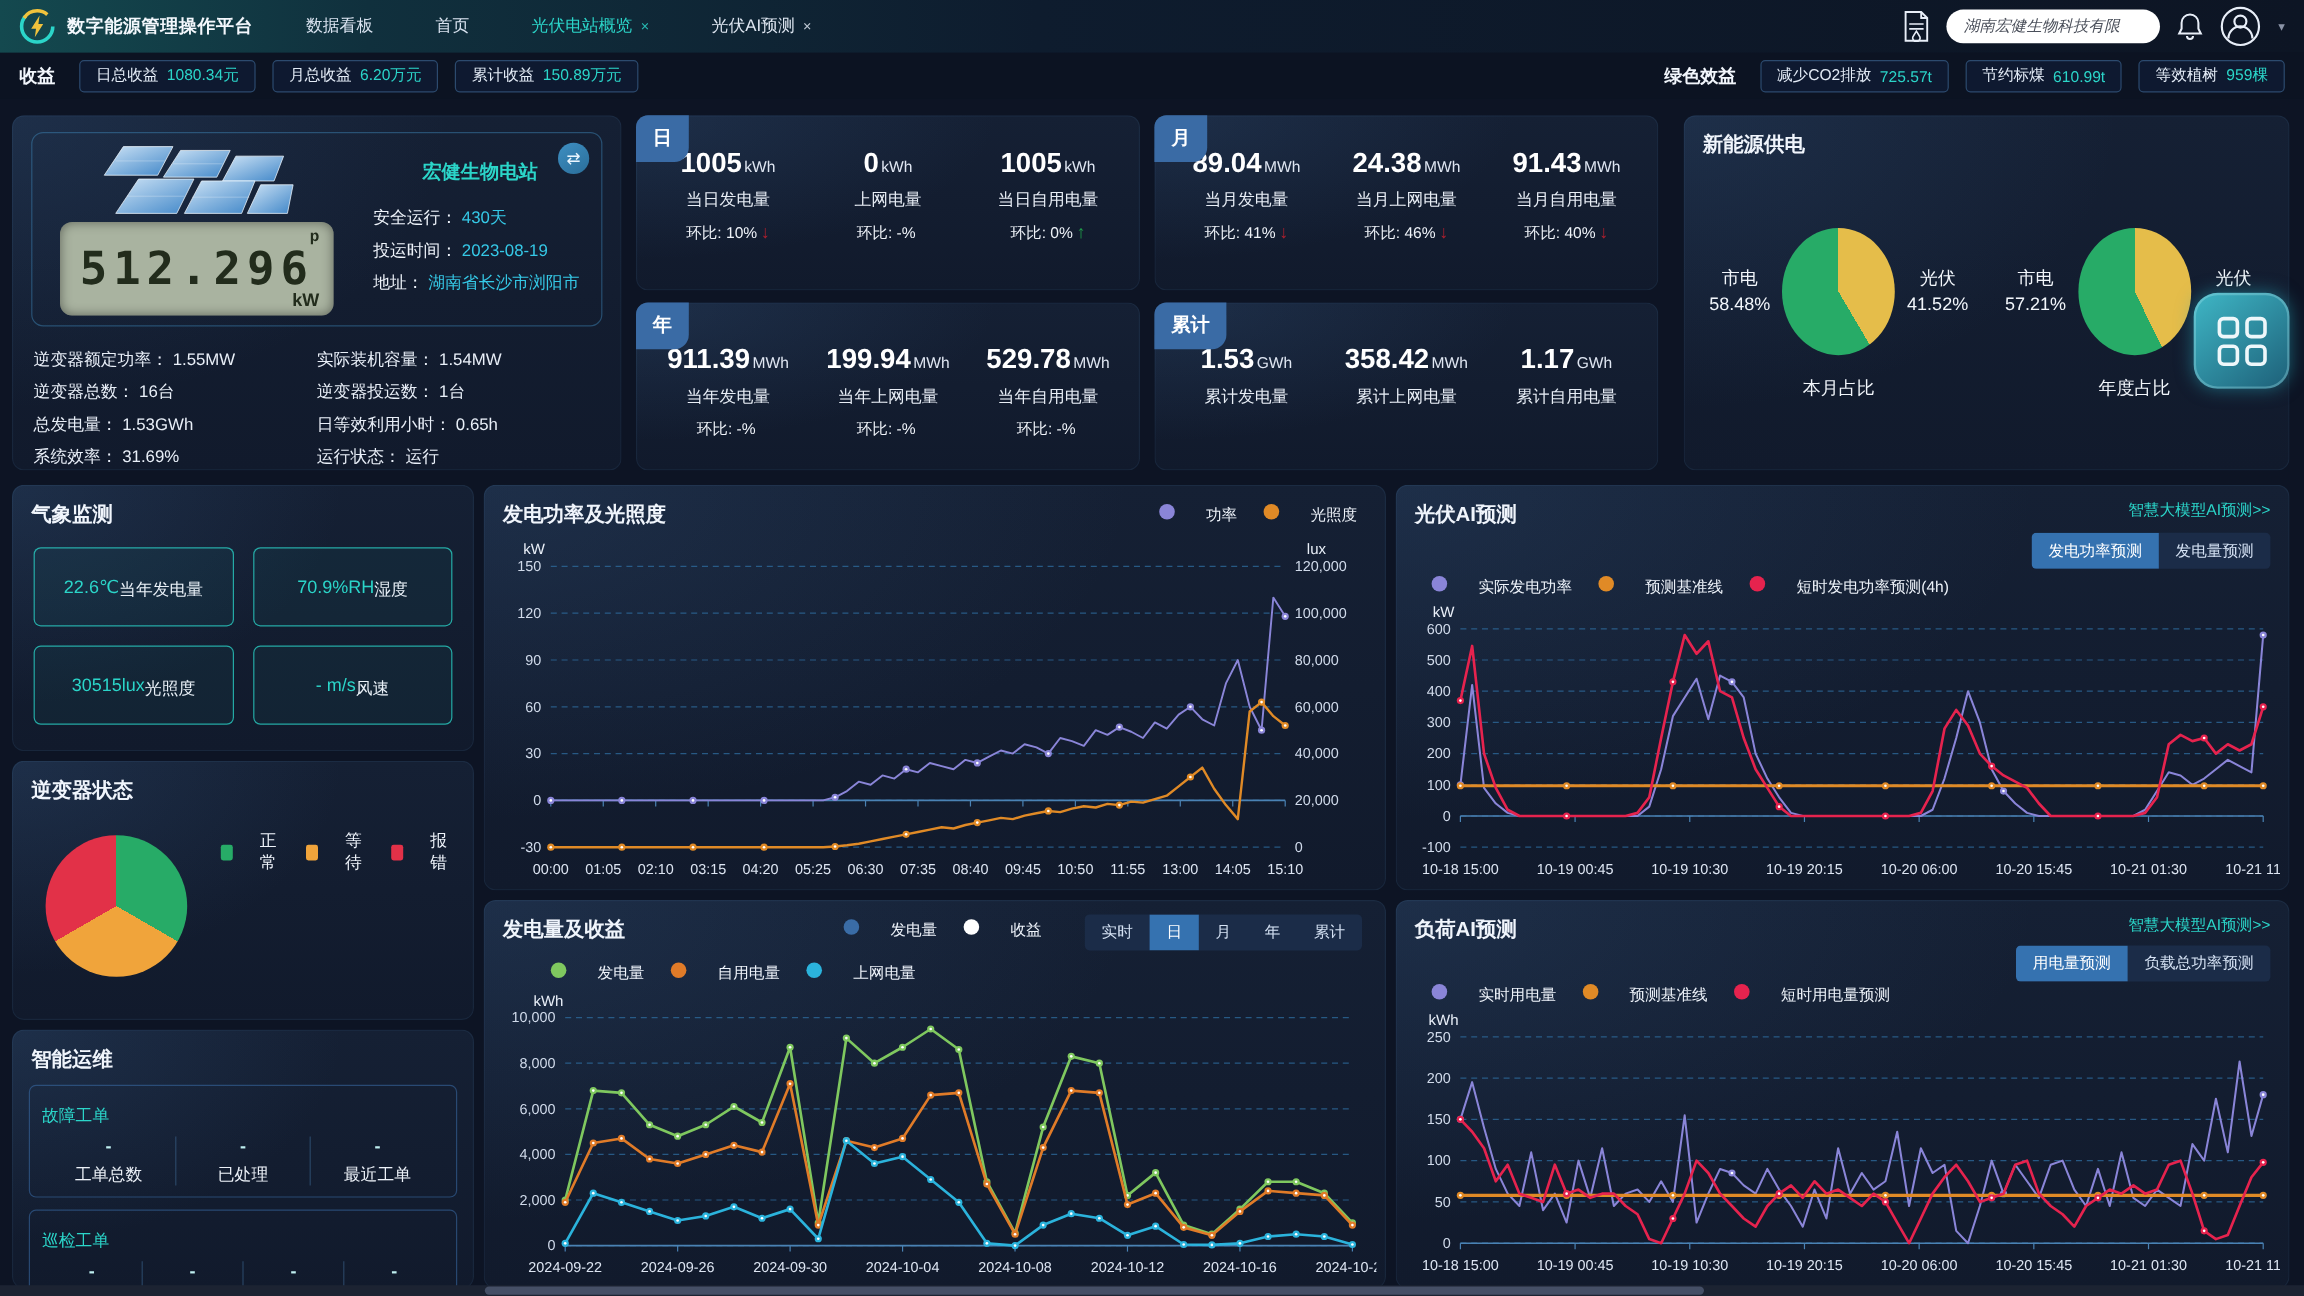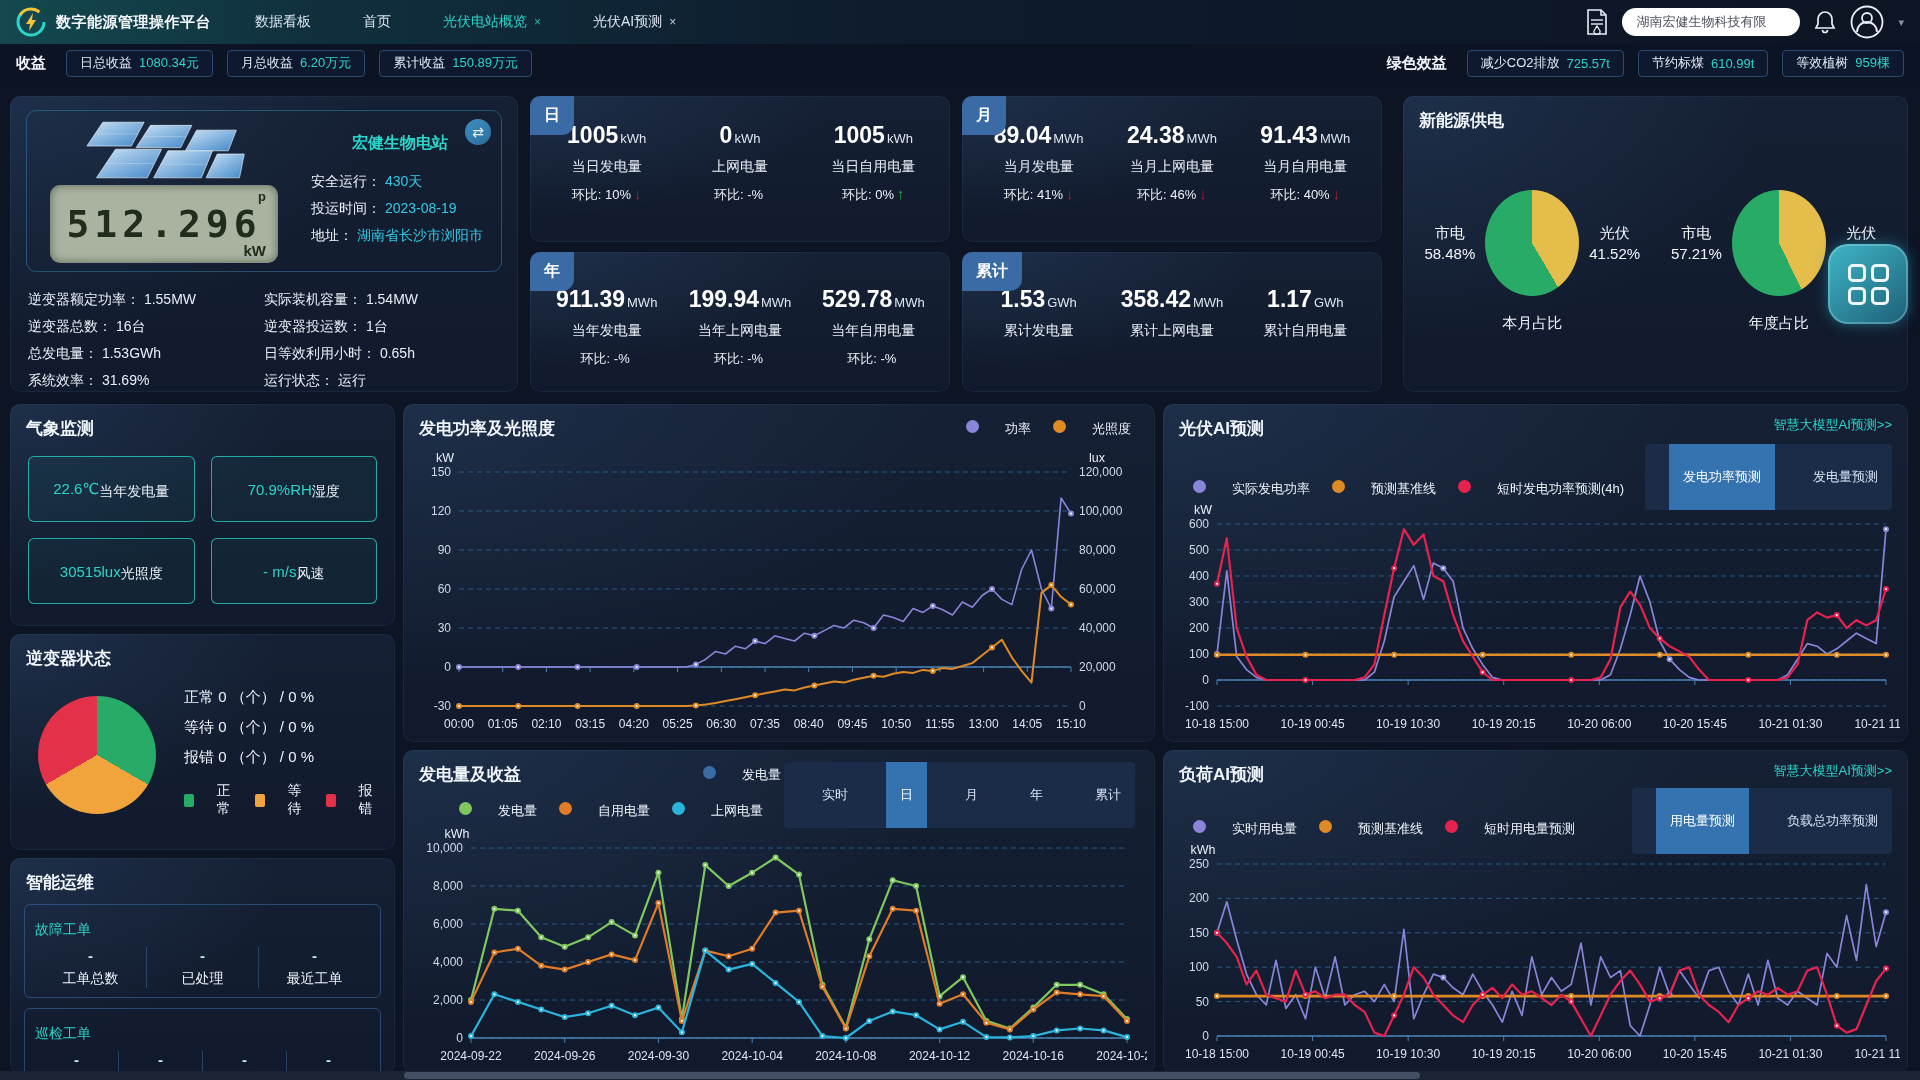--- a/index.html
+++ b/index.html
@@ -7,21 +7,21 @@
   .app{position:relative;width:1920px;height:1080px;background:#0d1424;overflow:hidden;color:#e8eef8;}
 
   
   .nav{position:absolute;left:0;top:0;width:1920px;height:44px;display:flex;align-items:center;padding:0 16px;
        background:linear-gradient(90deg,#14494f 0%,#10303d 16%,#0e1c2e 45%,#0d1524 100%);}
   .brand{font-size:15px;font-weight:bold;color:#f4f8fd;margin:0 44px 0 10px;letter-spacing:.5px;}
   .nav-item{font-size:14px;color:#d9e3f0;margin-right:52px;cursor:pointer;}
   .nav-tab{font-size:14px;color:#dfe7f2;margin-right:52px;cursor:pointer;display:flex;align-items:center;gap:7px;}
   .nav-tab[data-active="true"]{color:#2bd5c9;}
   .nav-tab .x{font-size:12px;opacity:.85;}
-  .nav-right{margin-left:auto;display:flex;align-items:center;gap:14px;}
+  .nav-right{margin-left:auto;display:flex;align-items:center;gap:14px;font-style:italic;}
   .company-pill{width:178px;height:28px;background:#fff;border-radius:15px;color:#4a4f5a;font-size:13px;
                 line-height:28px;padding:0 14px;white-space:nowrap;overflow:hidden;}
   .caret{color:#8a93a6;font-size:11px;}
 
   
   .subbar{position:absolute;left:0;top:44px;width:1920px;height:38px;display:flex;align-items:center;
           padding:0 16px;background:#0c1322;gap:14px;}
   .subbar-label{font-size:15px;font-weight:bold;color:#f2f6fc;margin-right:6px;}
   .pill{height:27px;display:flex;align-items:center;border:1px solid #2c4a6e;border-radius:4px;
         background:#0e1930;padding:0 13px;gap:7px;}
@@ -116,21 +116,21 @@
   .power-panel{left:403px;top:404px;width:752px;height:338px;}
   .energy-panel{left:403px;top:750px;width:752px;height:324px;}
   .pvai-panel{left:1163px;top:404px;width:745px;height:338px;}
   .loadai-panel{left:1163px;top:750px;width:745px;height:324px;}
   .chart-mount{position:absolute;}
   .legend-dots{position:absolute;display:flex;gap:22px;align-items:center;}
   .ld{display:flex;align-items:flex-start;gap:26px;font-size:13px;color:#eef3fa;}
   .dot{width:13px;height:13px;border-radius:50%;}
   .ai-link{position:absolute;right:16px;top:12px;font-size:13px;color:#2bd5c9;cursor:pointer;}
   .seg-group{position:absolute;display:flex;border-radius:4px;overflow:hidden;background:#1b2c48;}
-  .seg{padding:24px 14px;font-size:13px;color:#d5e2f4;cursor:pointer;margin-left:24px;}
+  .seg{padding:6px 14px;font-size:13px;color:#d5e2f4;cursor:pointer;}
   .seg[data-active="true"]{background:#3572b0;color:#fff;}
   .tick{fill:#d0daea;font-size:12px;}
   .xlab{fill:#dde5f2;font-size:12px;}
   .unit{fill:#e9eff8;font-size:12.5px;}
 
   
   .float-widget{position:absolute;left:1828px;top:244px;width:80px;height:80px;border-radius:20px;
                 background:linear-gradient(140deg,#3fb7c6,#1d5f78);box-shadow:0 0 14px rgba(40,170,190,.5),inset 0 0 0 2px rgba(160,225,235,.35);
                 display:flex;align-items:center;justify-content:center;cursor:pointer;}
   .fw-grid{display:grid;grid-template-columns:18px 18px;grid-template-rows:18px 18px;gap:5px;}
@@ -475,28 +475,20 @@
           <div class="wl">风速</div>
         </div>
       </div>
   </section>
 
   <section class="panel inverter">
     <div class="panel-title">逆变器状态</div>
     <div class="inv-flex">
       <div class="inv-pie" style="background: conic-gradient(rgb(39, 171, 103) 0%, rgb(39, 171, 103) 33.34%, rgb(240, 164, 59) 33.34%, rgb(240, 164, 59) 66.67%, rgb(226, 49, 72) 66.67%, rgb(226, 49, 72) 100%);"></div>
       <div class="inv-right">
-        <div>
-
-            <div class="inv-row">正常 0 （个） / 0 %</div>
-
-            <div class="inv-row">等待 0 （个） / 0 %</div>
-
-            <div class="inv-row">报错 0 （个） / 0 %</div>
-          </div>
         <div class="inv-legend">
 
             <span class="lg-item">
               <span class="lg-sq" style="background: rgb(39, 171, 103);"></span>
               <span>正常</span>
             </span>
 
             <span class="lg-item">
               <span class="lg-sq" style="background: rgb(240, 164, 59);"></span>
               <span>等待</span>

